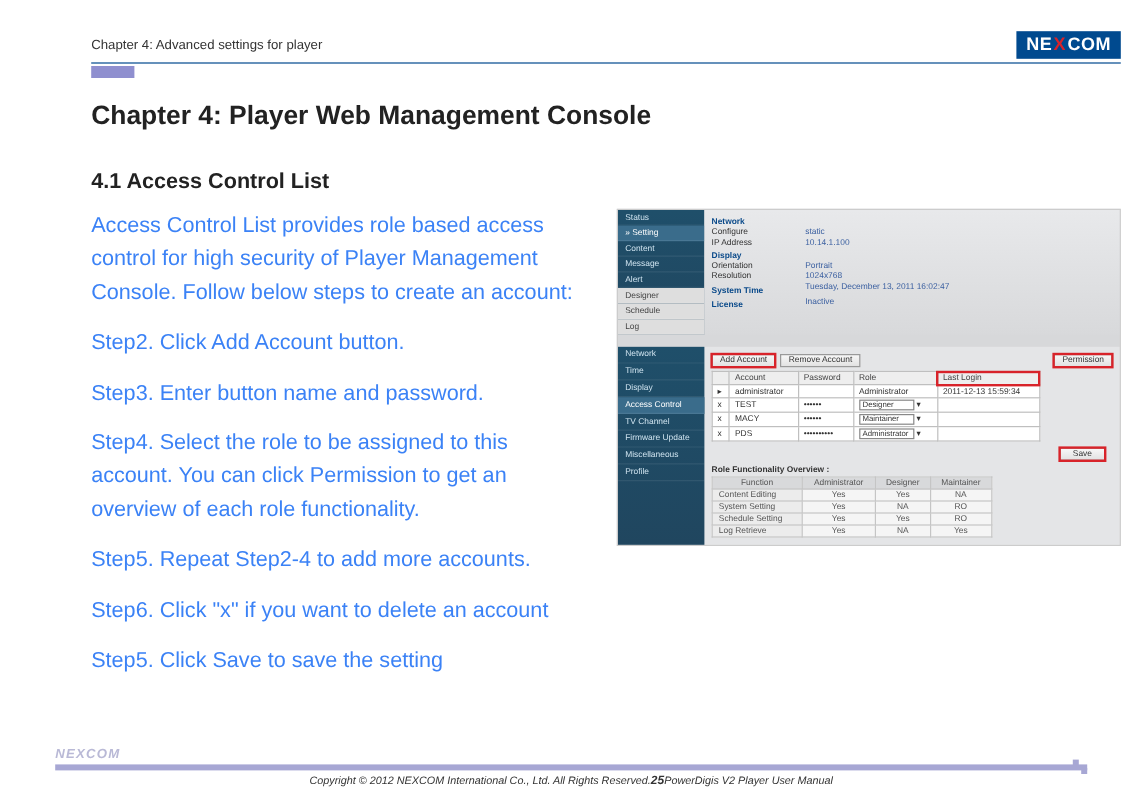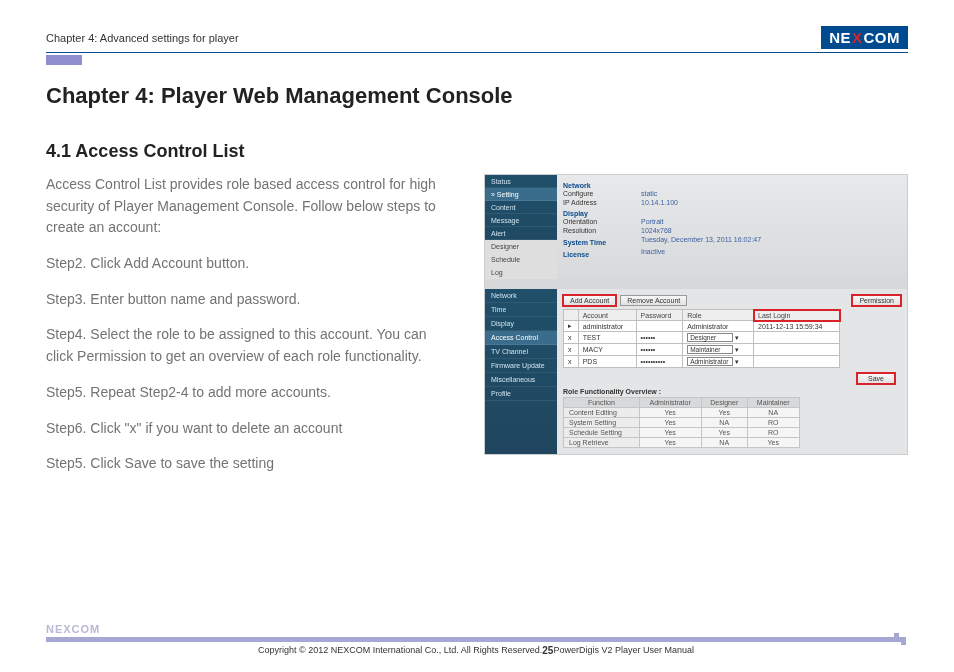--- a/index.html
+++ b/index.html
@@ -5,21 +5,22 @@
     * { box-sizing: border-box; margin: 0; padding: 0; }
     body {
       font-family: "Segoe UI", Arial, sans-serif;
       width: 954px;
       height: 672px;
       background: #ffffff;
       position: relative;
       color: #333;
     }
     .page {
-      padding: 26px 46px 10px 46px;
+      padding: 26px 20px 10px 46px;
+      margin-left: 30px;
     }
     .header-row {
       display: flex;
       justify-content: space-between;
       align-items: center;
       margin-bottom: 3px;
     }
     .chapter-label {
       font-size: 11px;
       color: #333;
@@ -56,23 +57,23 @@
       font-weight: bold;
       margin-bottom: 12px;
       color: #222;
     }
     .content-row {
       display: flex;
       gap: 28px;
     }
     .left-col {
       flex: 0 0 410px;
-      font-size: 14px;
+      font-size: 18px;
       line-height: 1.55;
-      color: #737373;
+      color: #3b82f6;
     }
     .left-col p { margin-bottom: 14px; }
     .right-col {
       flex: 1;
       font-size: 7px;
     }
     
     .screenshot {
       border: 1px solid #ccc;
       background: #d7d8da;
@@ -186,20 +187,21 @@
       color: #555;
     }
     table.overview th { background: #d8d9db; font-weight: normal; }
     table.overview td.fn { text-align: left; background: #ececec; }
     
     .footer {
       position: absolute;
       bottom: 16px;
       left: 46px;
       right: 48px;
+      font-style: italic;
     }
     .footer-logo {
       font-size: 11px;
       font-weight: bold;
       color: #b9b9d6;
       letter-spacing: 1px;
       margin-bottom: 2px;
     }
     .footer-bar {
       height: 5px;

